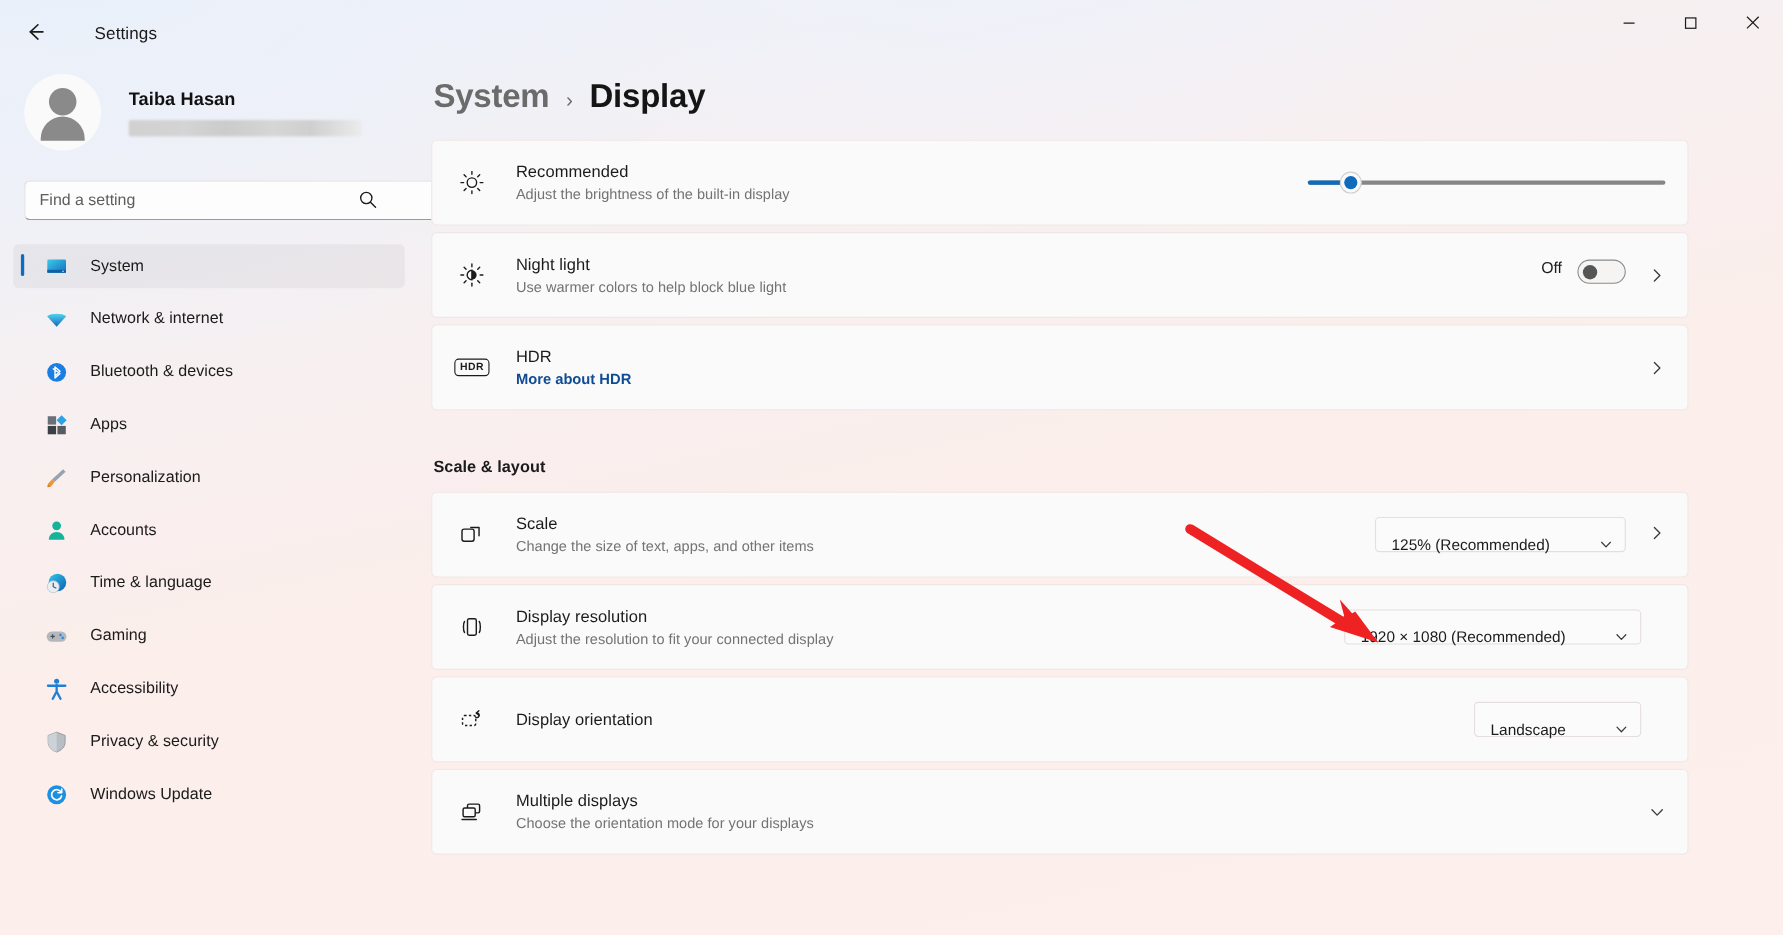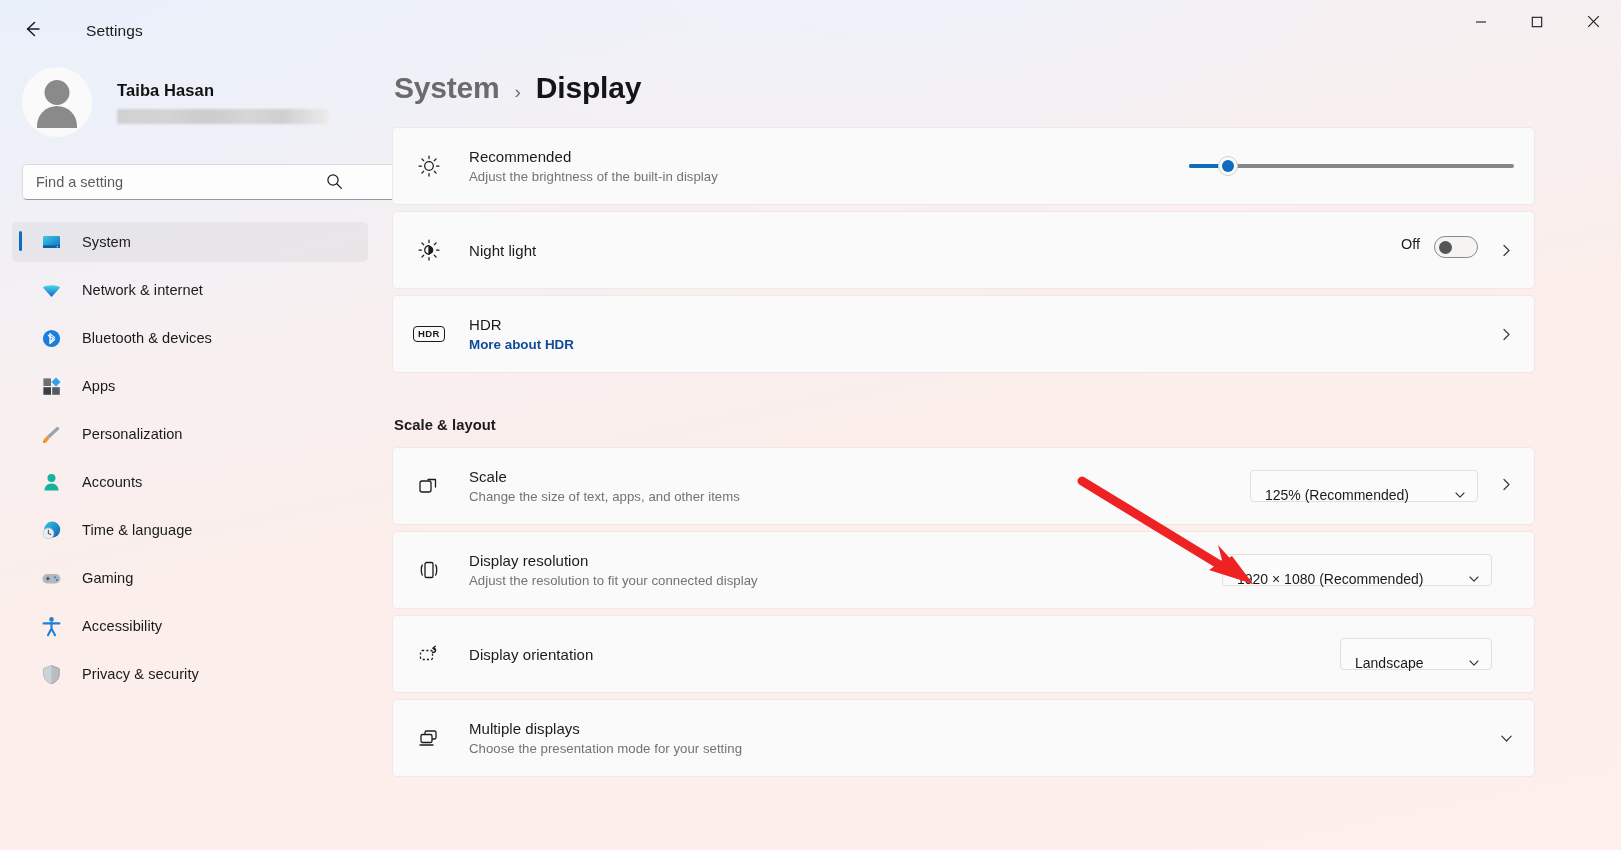--- a/index.html
+++ b/index.html
@@ -349,20 +349,30 @@
       <div class="navitem">
         <span class="navicon">
           <svg width="21" height="21" viewBox="0 0 21 21">
             <path d="M10.5 1.6 L18.2 4.6 L18.2 10.6 C18.2 15 14.8 18.4 10.5 19.6 C6.2 18.4 2.8 15 2.8 10.6 L2.8 4.6 Z" fill="#b9bec4" stroke="#8e949b" stroke-width=".8"></path>
             <path d="M10.5 1.6 L10.5 19.6 C6.2 18.4 2.8 15 2.8 10.6 L2.8 4.6 Z" fill="#cdd2d7"></path>
           </svg>
         </span>
         <span class="navlabel">Privacy &amp; security</span>
       </div>
 
+      <div class="navitem">
+        <span class="navicon">
+          <svg width="21" height="21" viewBox="0 0 21 21">
+            <circle cx="10.5" cy="10.5" r="8.6" fill="#1b8fe0"></circle>
+            <path d="M14.6 8.3 A4.6 4.6 0 1 0 15 11.6" fill="none" stroke="#fff" stroke-width="1.5" stroke-linecap="round"></path>
+            <path d="M15.1 5.3 L15.1 8.7 L11.7 8.7" fill="none" stroke="#fff" stroke-width="1.5" stroke-linecap="round" stroke-linejoin="round"></path>
+          </svg>
+        </span>
+        <span class="navlabel">Windows Update</span>
+      </div>
 
     </div>
   </div>
 
   <div class="main">
 
     <div class="breadcrumb">
       <span class="bc-parent">System</span>
       <span class="bc-sep">›</span>
       <span class="bc-current">Display</span>
@@ -411,20 +421,21 @@
                 <line x1="20.5" y1="13" x2="23" y2="13"></line>
               <line x1="5.9" y1="5.9" x2="7.7" y2="7.7"></line>
                 <line x1="18.3" y1="18.3" x2="20.1" y2="20.1"></line>
               <line x1="20.1" y1="5.9" x2="18.3" y2="7.7"></line>
                 <line x1="7.7" y1="18.3" x2="5.9" y2="20.1"></line>
             </g>
           </svg>
         </span>
         <div class="card-text">
           <div class="card-title">Night light</div>
+          <div class="card-sub">Use warmer colors to help block blue light</div>
         </div>
         <div class="card-right">
           <span class="toggle-label">Off</span>
           <div class="toggle">
             <div class="knob"></div>
           </div>
           <span class="chev-btn">
             <svg width="15" height="15" viewBox="0 0 15 15">
                 <path d="M5 2.5 L10 7.5 L5 12.5" fill="none" stroke="#3b3b3b" stroke-width="1.2" stroke-linecap="round" stroke-linejoin="round"></path>
               </svg>
@@ -529,21 +540,21 @@
       <div class="card clickable">
         <span class="card-icon">
           <svg width="26" height="26" viewBox="0 0 26 26">
             <rect x="9" y="6" width="11" height="8" rx="1.4" fill="none" stroke="#1b1b1b" stroke-width="1.3"></rect>
             <rect x="5" y="9.5" width="11" height="8" rx="1.4" fill="#fbfafa" stroke="#1b1b1b" stroke-width="1.3"></rect>
             <line x1="4" y1="20" x2="17" y2="20" stroke="#1b1b1b" stroke-width="1.3" stroke-linecap="round"></line>
           </svg>
         </span>
         <div class="card-text">
           <div class="card-title">Multiple displays</div>
-          <div class="card-sub">Choose the presentation mode for your setting</div>
+          <div class="card-sub">Choose the orientation mode for your displays</div>
         </div>
         <div class="card-right">
           <span class="chev-btn">
             <svg width="17" height="17" viewBox="0 0 17 17">
                 <path d="M3.8 6.2 L8.5 11 L13.2 6.2" fill="none" stroke="#3b3b3b" stroke-width="1.2" stroke-linecap="round" stroke-linejoin="round"></path>
               </svg>
           </span>
         </div>
       </div>
 

